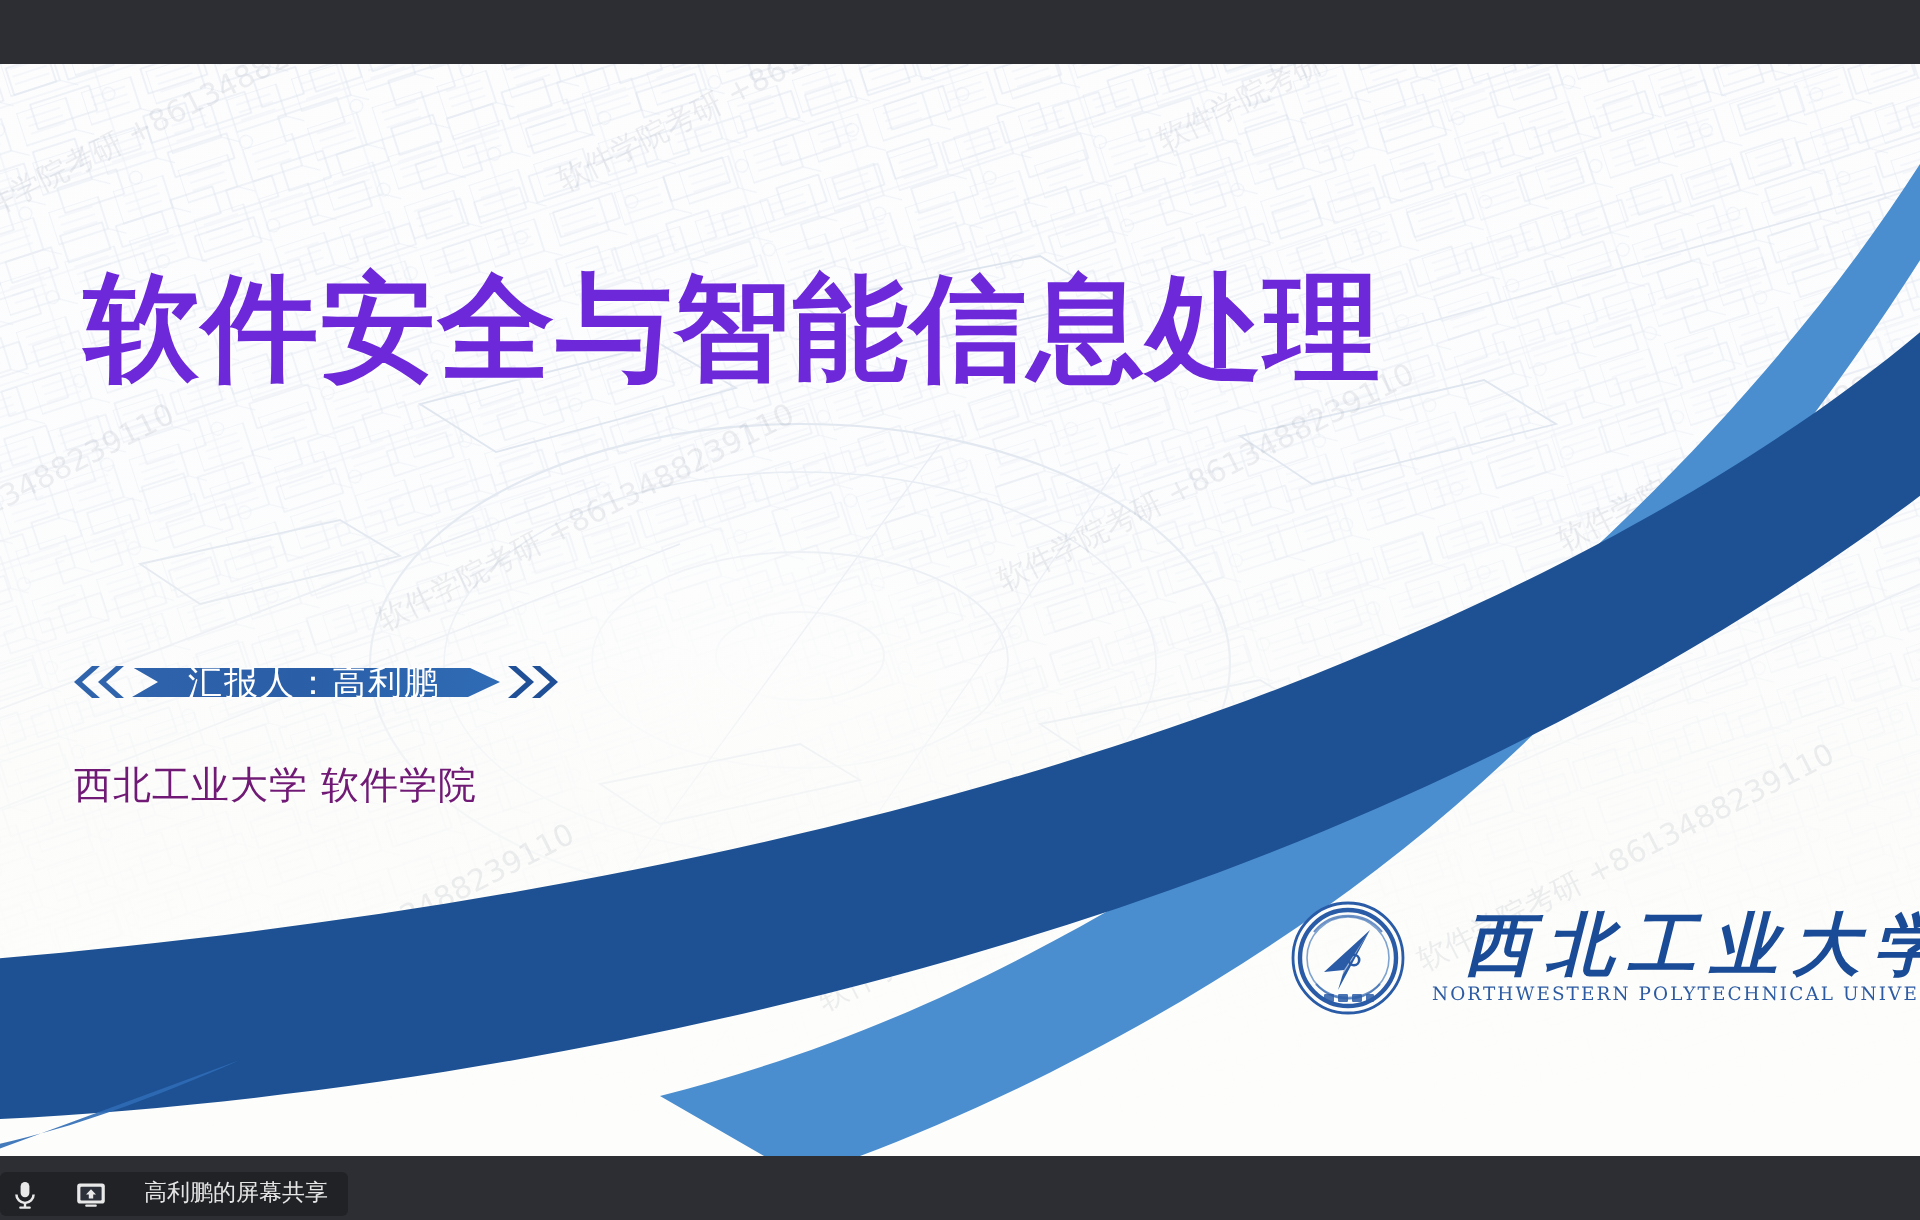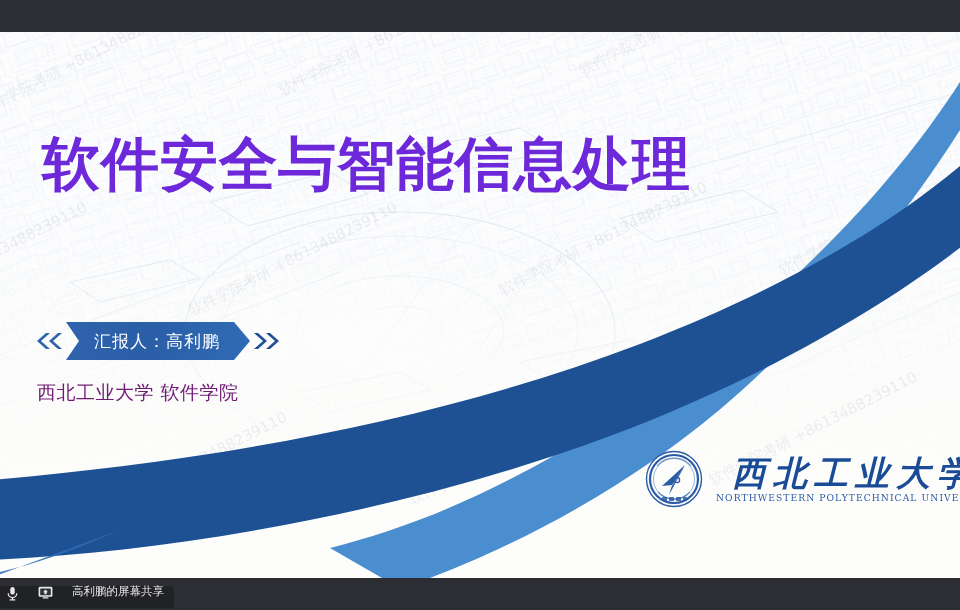--- a/index.html
+++ b/index.html
@@ -9,21 +9,21 @@
   #screen{ position:relative; width:960px; height:610px; background:#2b2d31; }
 
   
   .chrome-bar{ position:absolute; left:0; width:960px; background:#2c2e33; }
   #topbar{ top:0; height:32px; }
   #bottombar{ top:578px; height:32px; }
 
   
   #taskbar-item{
     position:absolute; left:0; top:586px; height:22px;
-    display:flex; align-items:flex-start; gap:19px;
+    display:flex; align-items:center; gap:19px;
     padding:0 10px 0 6px; background:#212226; border-radius:3px;
   }
   #taskbar-item .tb-label{ color:#e6e6e6; font-size:11.5px; line-height:1;
     font-family:"DejaVu Sans","Liberation Sans",sans-serif; white-space:nowrap; }
   .mini-ico{ display:inline-block; flex:0 0 auto; }
 
   
   #slide{
     position:absolute; left:0; top:32px; width:960px; height:546px;
     overflow:hidden; background:#fbfcfd;
@@ -52,21 +52,21 @@
     font-size:58px; font-weight:bold; letter-spacing:1px;
     color:#6d28d9; line-height:1.12;
     font-family:"DejaVu Sans","Liberation Sans",sans-serif;
     text-shadow:1px 1px 0 rgba(255,255,255,0.55);
   }
 
   #presenter-badge{ position:absolute; left:33px; top:292px; height:34px;
     display:flex; align-items:center; }
   .chev-group{ display:flex; align-items:center; gap:1px; }
   .ribbon{
-    position:relative; height:38px; display:flex; align-items:center;
+    position:relative; height:15px; display:flex; align-items:center;
     padding:0 30px 0 28px; margin:0 3px;
     background:linear-gradient(95deg,#2f64ad 0%,#2a5ea7 45%,#2f6cb5 100%);
     clip-path:polygon(0 0, calc(100% - 16px) 0, 100% 50%, calc(100% - 16px) 100%, 0 100%, 13px 50%);
   }
   .ribbon-text{ color:#ffffff; font-size:17px; letter-spacing:1px;
     font-family:"DejaVu Sans","Liberation Sans",sans-serif; white-space:nowrap; }
 
   #affiliation{
     position:absolute; left:37px; top:348px;
     font-size:19px; color:#701a75; letter-spacing:0.5px;

